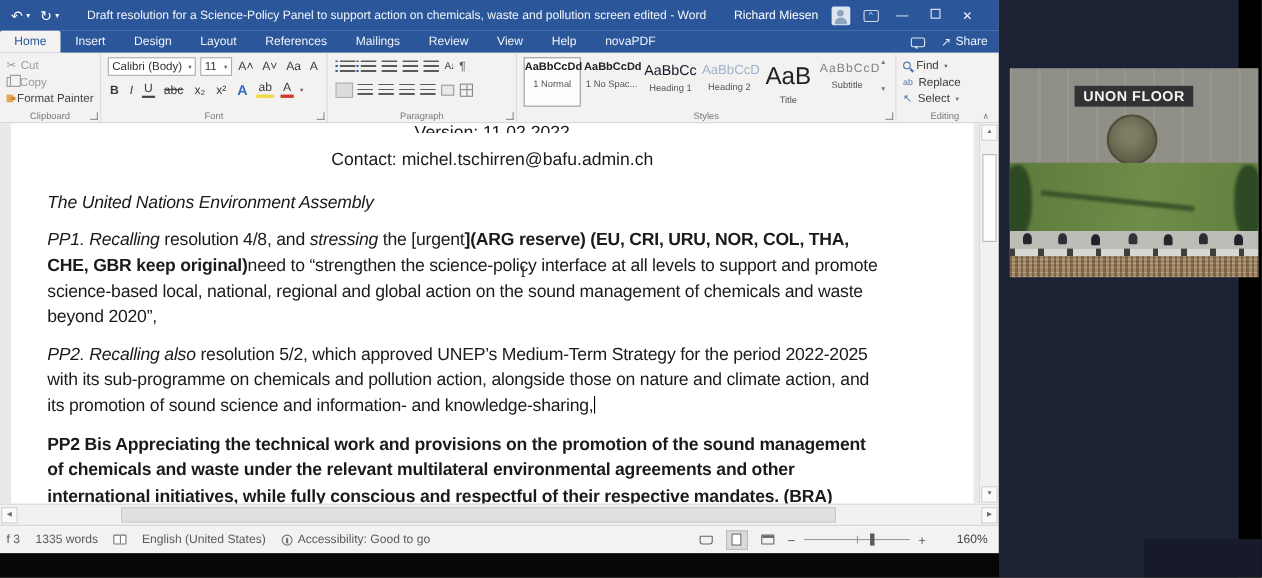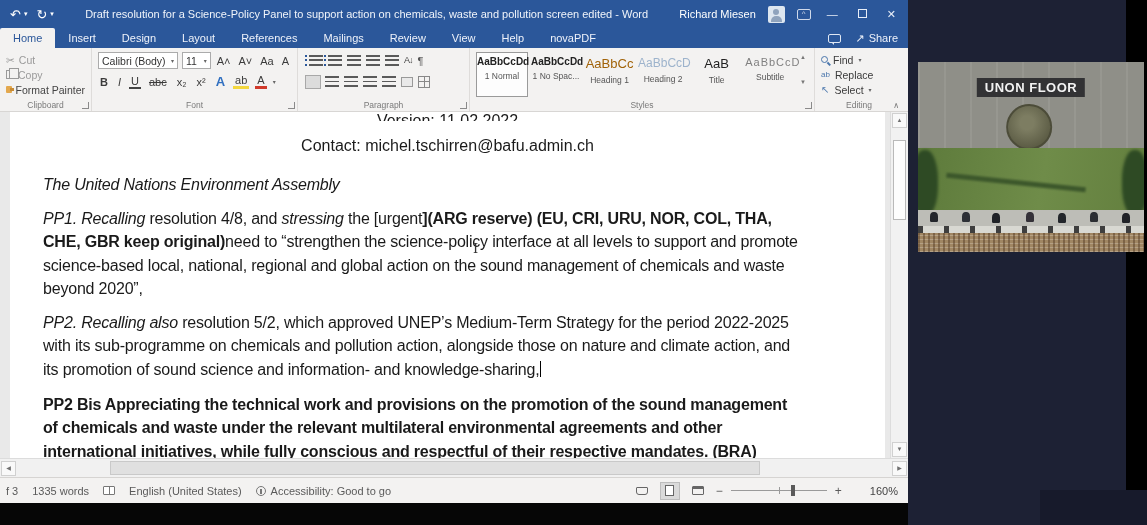--- a/index.html
+++ b/index.html
@@ -8,21 +8,21 @@
 
   
   .word-window { position:absolute; left:0; top:0; width:908px; height:503px; background:#fff; }
 
   
   .titlebar { position:absolute; left:0; top:0; width:100%; height:28px; background:#2b579a; color:#fff;
               display:flex; align-items:center; font-size:11px; }
   .qat { display:flex; align-items:center; gap:9px; padding-left:10px; font-size:13px; }
   .qat .caret { font-size:7px; margin-left:-6px; }
   .tb-title { flex:1; text-align:center; white-space:nowrap; overflow:hidden; font-size:11px; color:#f0f4fa; }
-  .tb-right { display:flex; align-items:center; gap:12px; padding-right:8px; }
+  .tb-right { display:flex; align-items:center; gap:12px; padding-right:20px; }
   .avatar { width:17px; height:17px; background:#dde6f0; border-radius:2px; position:relative; }
   .avatar::before { content:""; position:absolute; left:5.5px; top:3px; width:6px; height:6px; border-radius:50%; background:#8fa3bd; }
   .avatar::after { content:""; position:absolute; left:3px; bottom:1px; width:11px; height:6px; border-radius:5px 5px 0 0; background:#8fa3bd; }
   .rdo-icon { width:14px; height:11px; border:1px solid #cfd9ea; border-radius:2px; position:relative; }
   .rdo-icon::before { content:"^"; position:absolute; left:4px; top:-1px; font-size:8px; color:#cfd9ea; }
   .winbtn { font-size:11px; color:#e8eef8; padding:0 4px; }
   .restore-glyph { display:inline-block; width:9px; height:9px; border:1px solid #e8eef8; }
 
   
   .tabs-row { position:absolute; left:0; top:28px; width:100%; height:20px; background:#2b579a; display:flex;
@@ -78,23 +78,23 @@
   .bucket { width:12px; height:10px; background:#e9e9e9; border:1px solid #999; }
   .borders-ic { width:12px; height:12px; border:1px solid #888; background:
        linear-gradient(#888,#888) center/12px 1px no-repeat, linear-gradient(#888,#888) center/1px 12px no-repeat; }
 
   .g-styles { width:345px; }
   .styles-row { display:flex; gap:2px; height:100%;justify-content:center; }
   .style-card { width:52px; text-align:center; padding-top:3px; border:1px solid transparent; }
   .style-card.sel { border:1px solid #9a9a9a; background:#fdfdfd; }
   .st-prev { font-size:11px; color:#222; white-space:nowrap; }
   .st-name { font-size:8.5px; color:#555; margin-top:4px; white-space:nowrap; overflow:hidden; }
-  .prev-h1 { color:#a16207; }
+  .prev-h1 { color:#0f172a; }
   .prev-h2 { color:#9db3cc; }
-  .prev-title { font-size:13px; }
+  .prev-title { font-size:22px; }
   .prev-sub { color:#808080; letter-spacing:1px; }
   .styles-scroll { width:10px; display:flex; flex-direction:column; justify-content:space-between; align-items:center; padding:2px 0 12px; color:#777; font-size:6px; }
 
   .g-editing { width:88px; border-right:none; }
   .ed-item { display:flex; align-items:center; gap:5px; height:15px; color:#3b3b3b; white-space:nowrap; }
   .mag { width:7px; height:7px; border:1.5px solid #4a76ac; border-radius:50%; position:relative; }
   .mag::after { content:""; position:absolute; left:5px; top:6px; width:4px; height:1.5px; background:#4a76ac; transform:rotate(45deg); }
   .sel-arrow { color:#4a76ac; font-size:10px; }
   .rib-collapse { position:absolute; right:4px; bottom:1px; font-size:8px; color:#777; }
 

